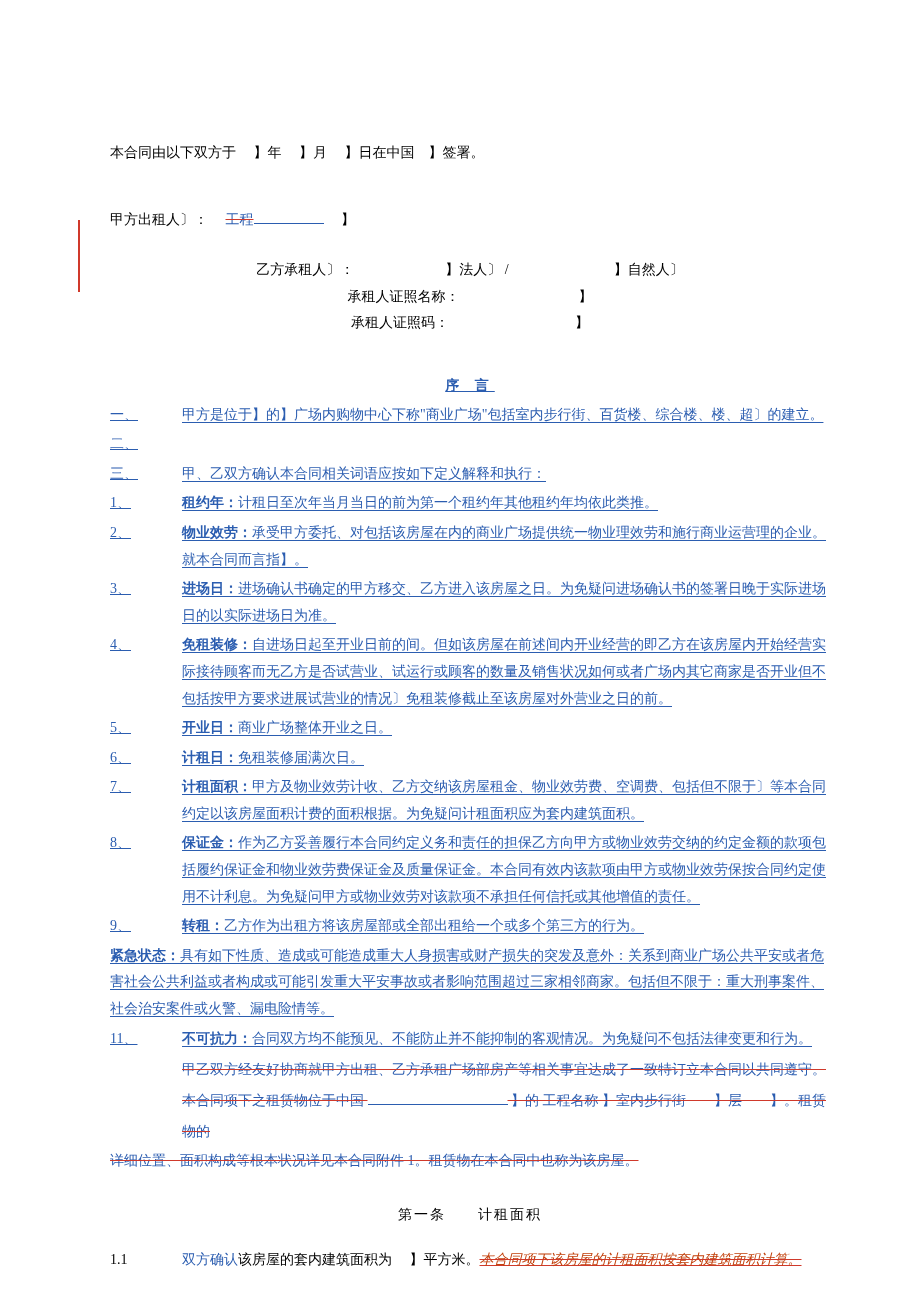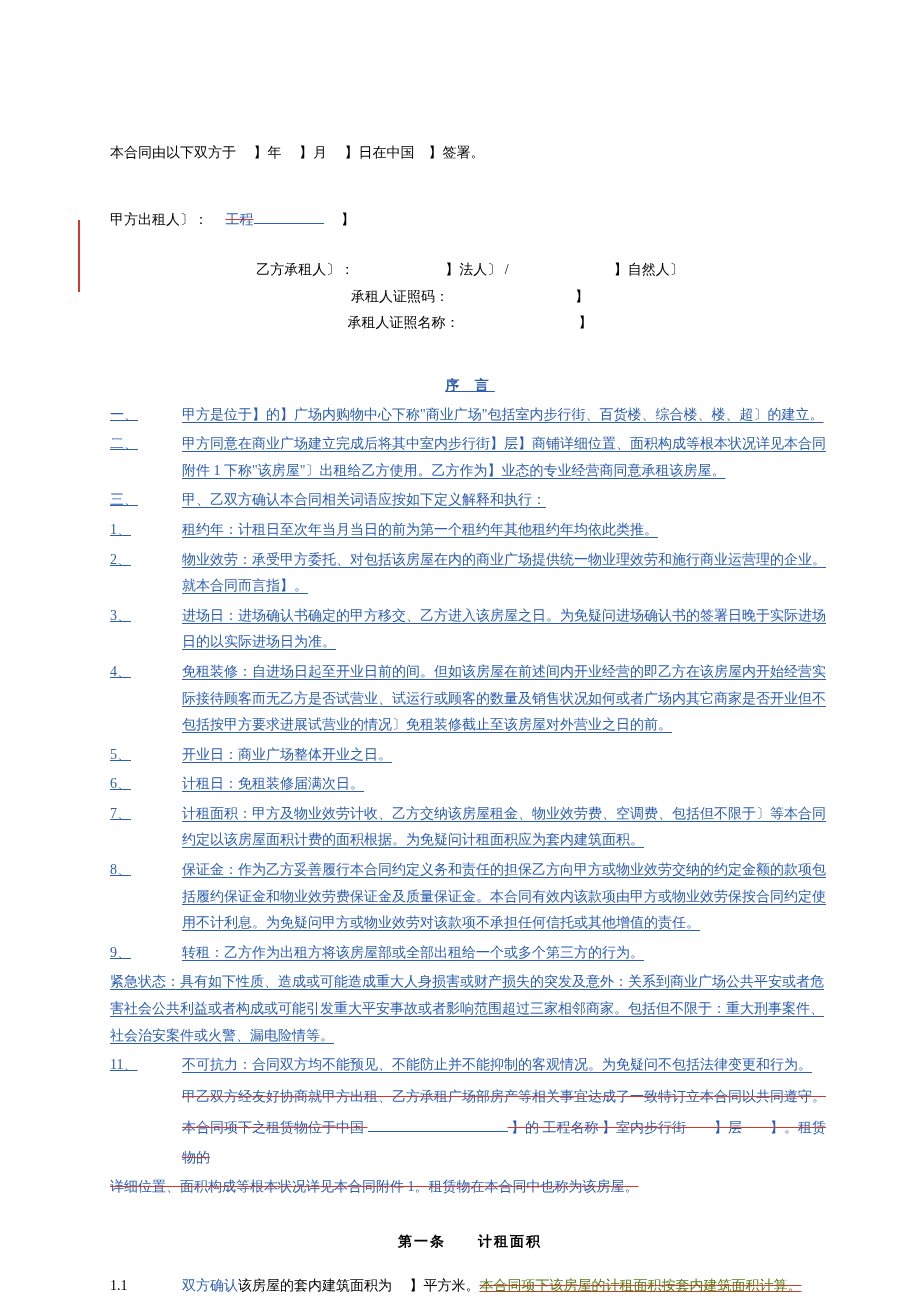--- a/index.html
+++ b/index.html
@@ -52,53 +52,54 @@
     flex-shrink: 0;
     text-align: left;
   }
   .body-txt {
     flex: 1;
     color: #2b5db0;
     text-decoration: underline;
     text-decoration-color: #2b5db0;
     text-underline-offset: 3px;
   }
-  .bold-term { font-weight: normal; }
+  .bold-term { font-weight: bold; }
   .strike-para {
     color: #2b5db0;
     text-decoration: line-through;
     text-decoration-color: #d0392b;
     margin-left: 72px;
     line-height: 2.2;
   }
   .article-title {
     text-align: center;
-    font-weight: bold;
+    font-weight: normal;
     margin-top: 28px;
     margin-bottom: 18px;
     letter-spacing: 2px;
   }
   .clause-row {
     display: flex;
     margin-top: 10px;
   }
   .clause-num {
     width: 72px;
     flex-shrink: 0;
   }
   .clause-body {
     flex: 1;
   }
   .blue-ins {
     color: #2b5db0;
   }
   .blue-strike {
-    color: #4d7c0f;
+    color: #c2410c;
     text-decoration: line-through underline;
     text-decoration-color: #d0392b;
+    font-style: italic;
   }
   .under-slot {
     display: inline-block;
     border-bottom: 1px solid #2b5db0;
     min-width: 70px;
   }
 </style>
 </head>
 <body>
 
@@ -120,41 +121,40 @@
 
 <div class="lessee-block">
   <div>
     <span>乙方承租人〕：</span>
     &nbsp;&nbsp;&nbsp;&nbsp;&nbsp;&nbsp;&nbsp;&nbsp;&nbsp;&nbsp;&nbsp;&nbsp;&nbsp;&nbsp;&nbsp;&nbsp;&nbsp;&nbsp;&nbsp;&nbsp;&nbsp;&nbsp;&nbsp;&nbsp;
     <span>】法人〕 /</span>
     &nbsp;&nbsp;&nbsp;&nbsp;&nbsp;&nbsp;&nbsp;&nbsp;&nbsp;&nbsp;&nbsp;&nbsp;&nbsp;&nbsp;&nbsp;&nbsp;&nbsp;&nbsp;&nbsp;&nbsp;&nbsp;&nbsp;&nbsp;&nbsp;&nbsp;&nbsp;&nbsp;&nbsp;
     <span>】自然人〕</span>
   </div>
   <div>
+    <span>承租人证照名称：</span>
+    &nbsp;&nbsp;&nbsp;&nbsp;&nbsp;&nbsp;&nbsp;&nbsp;&nbsp;&nbsp;&nbsp;&nbsp;&nbsp;&nbsp;&nbsp;&nbsp;&nbsp;&nbsp;&nbsp;&nbsp;&nbsp;&nbsp;&nbsp;&nbsp;&nbsp;&nbsp;&nbsp;&nbsp;&nbsp;&nbsp;&nbsp;&nbsp;
+    <span>】</span>
+  </div>
+  <div>
     <span>承租人证照码：</span>
     &nbsp;&nbsp;&nbsp;&nbsp;&nbsp;&nbsp;&nbsp;&nbsp;&nbsp;&nbsp;&nbsp;&nbsp;&nbsp;&nbsp;&nbsp;&nbsp;&nbsp;&nbsp;&nbsp;&nbsp;&nbsp;&nbsp;&nbsp;&nbsp;&nbsp;&nbsp;&nbsp;&nbsp;&nbsp;&nbsp;&nbsp;&nbsp;&nbsp;&nbsp;
     <span>】</span>
   </div>
-  <div>
-    <span>承租人证照名称：</span>
-    &nbsp;&nbsp;&nbsp;&nbsp;&nbsp;&nbsp;&nbsp;&nbsp;&nbsp;&nbsp;&nbsp;&nbsp;&nbsp;&nbsp;&nbsp;&nbsp;&nbsp;&nbsp;&nbsp;&nbsp;&nbsp;&nbsp;&nbsp;&nbsp;&nbsp;&nbsp;&nbsp;&nbsp;&nbsp;&nbsp;&nbsp;&nbsp;
-    <span>】</span>
-  </div>
 </div>
 
 <div class="preface-title">序 言</div>
 
 <div class="list">
   <div class="list-row">
       <span class="num">一、</span>
       <span class="body-txt">甲方是位于】的】广场内购物中心下称"商业广场"包括室内步行街、百货楼、综合楼、楼、超〕的建立。</span>
     </div>
   <div class="list-row">
       <span class="num">二、</span>
-      <span class="body-txt">甲方同意在商业广场建立完成后将其中室内步行街】层】商铺详细位置、面积构成等根本状况详见本合同附件 1 下称"该房屋"〕出租给乙方使用。乙方作为】业态的专业经营商同意承租该房屋。</span>
     </div>
   <div class="list-row">
       <span class="num">三、</span>
       <span class="body-txt">甲、乙双方确认本合同相关词语应按如下定义解释和执行：</span>
     </div>
 
   <div class="list-row">
       <span class="num">1、</span>
       <span class="body-txt"><span class="bold-term">租约年：</span><span>计租日至次年当月当日的前为第一个租约年其他租约年均依此类推。</span></span>
     </div>

